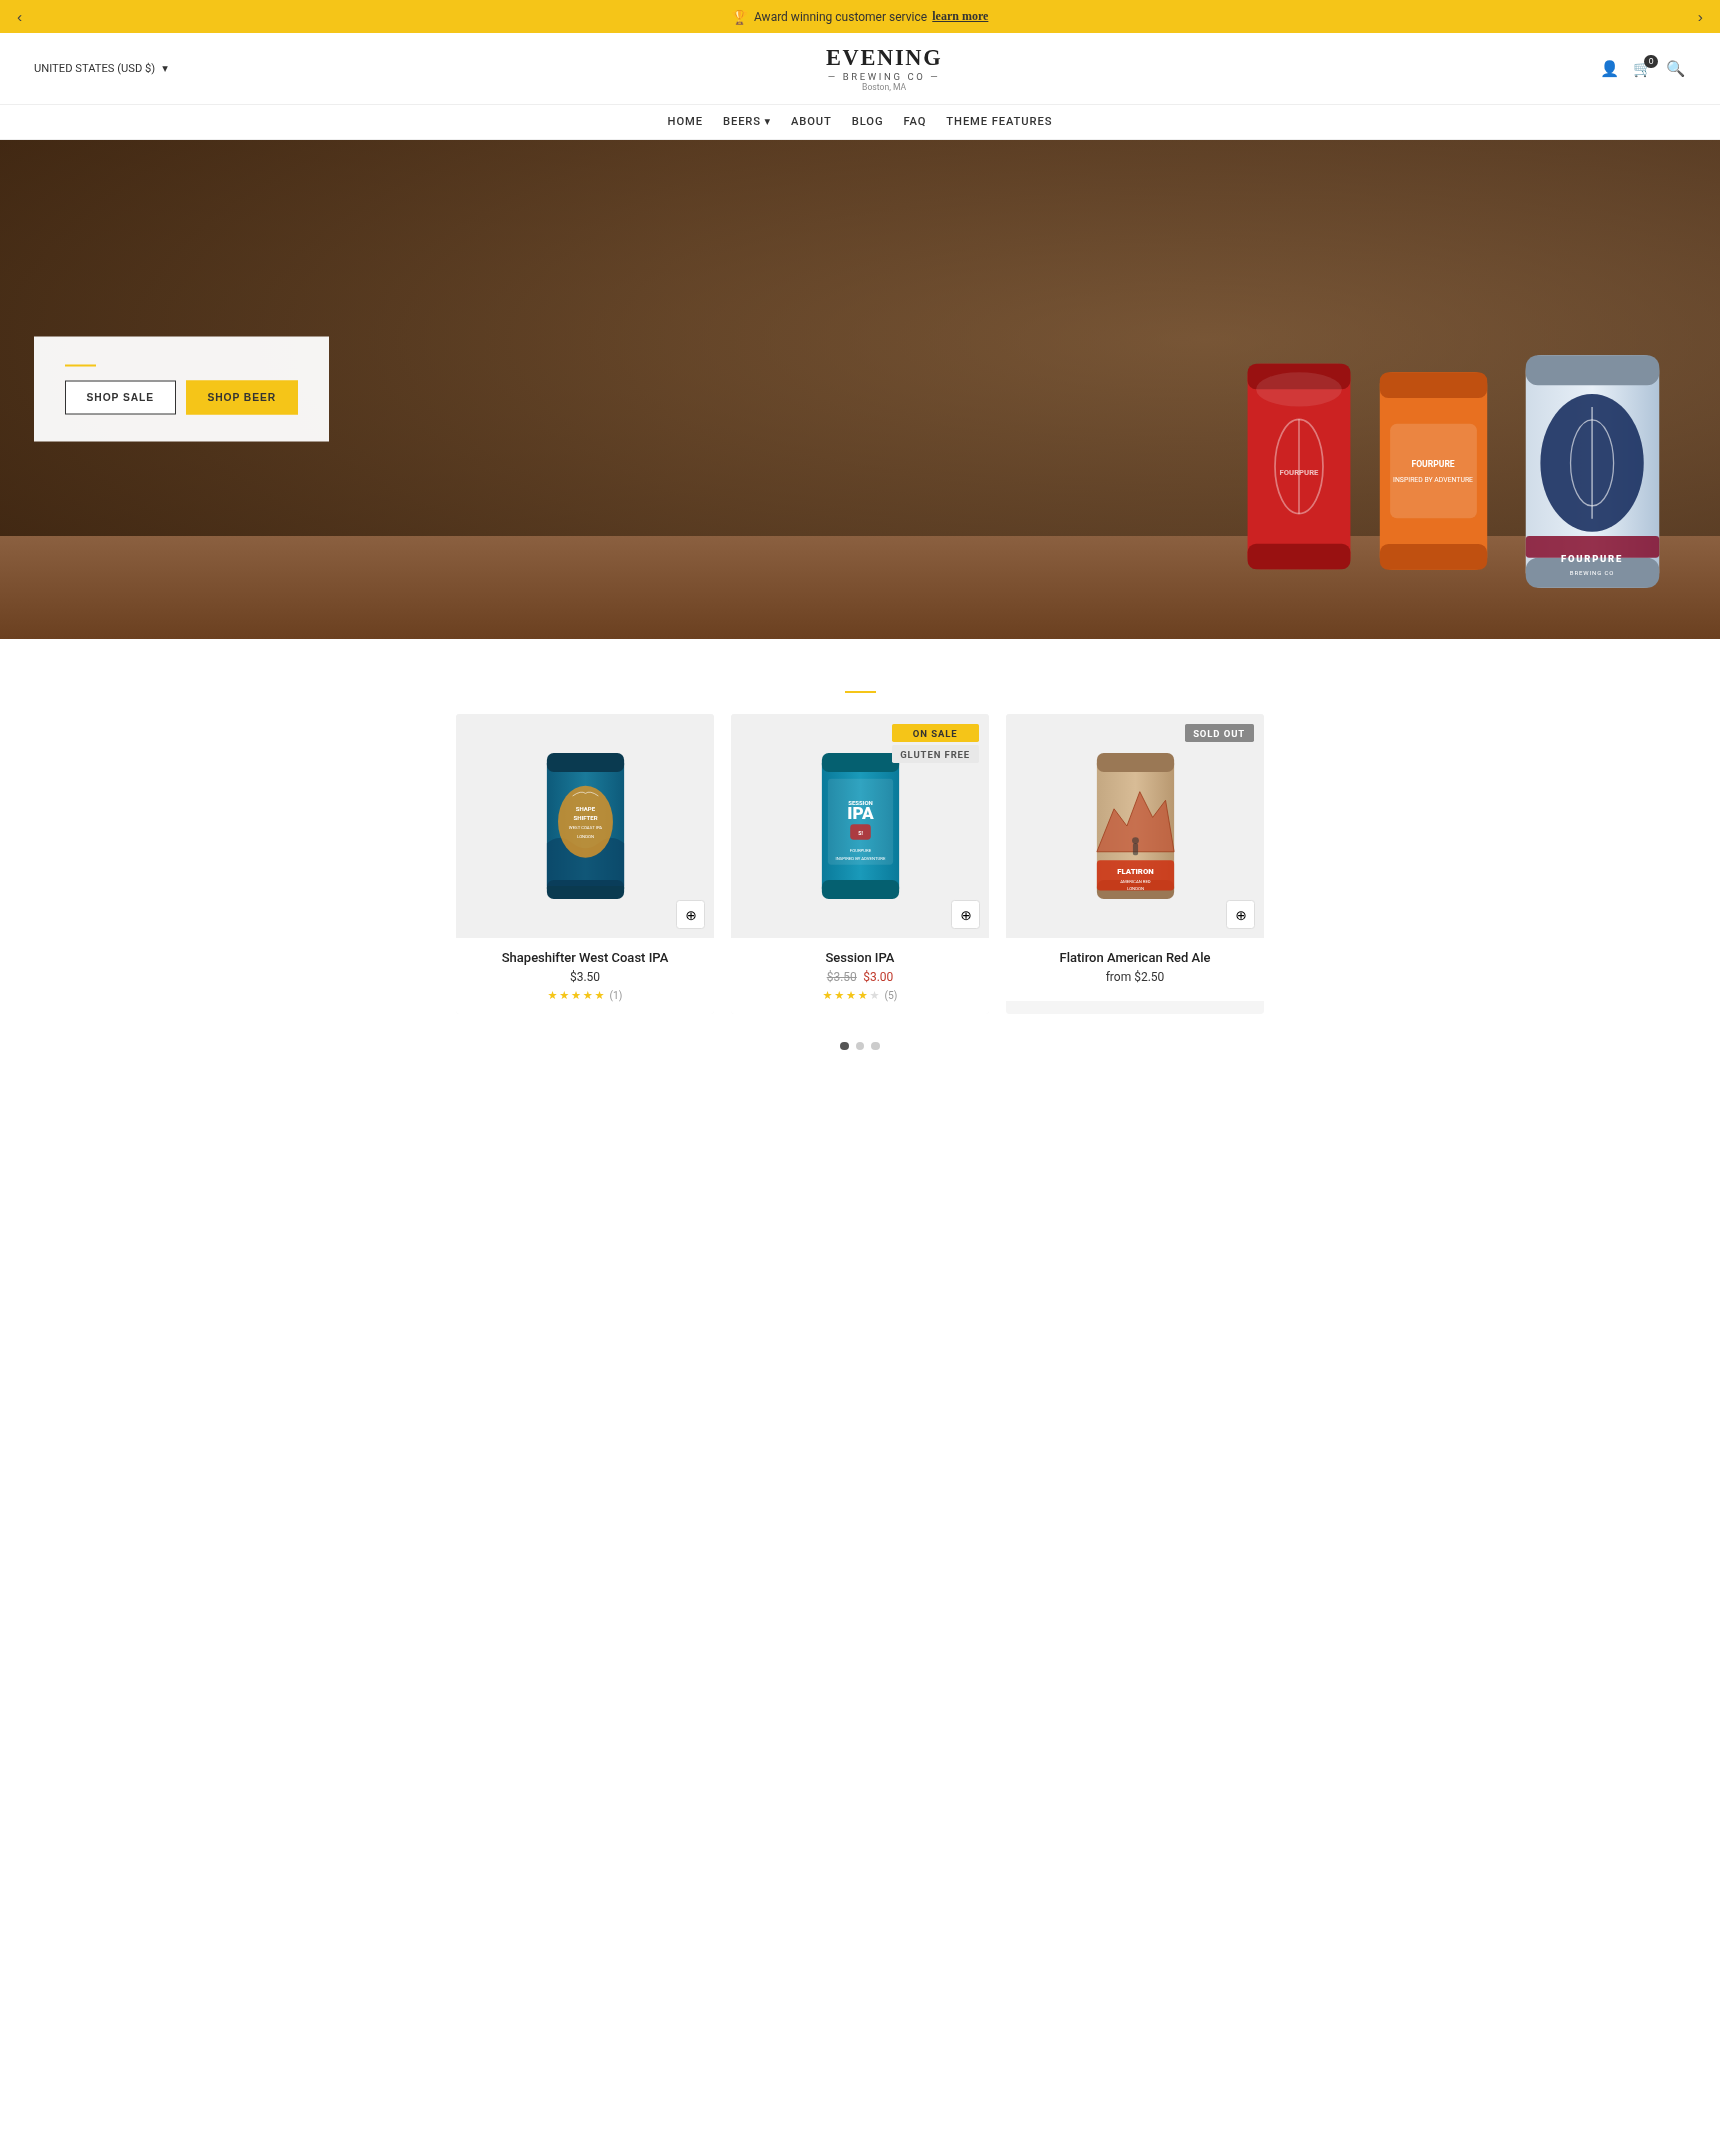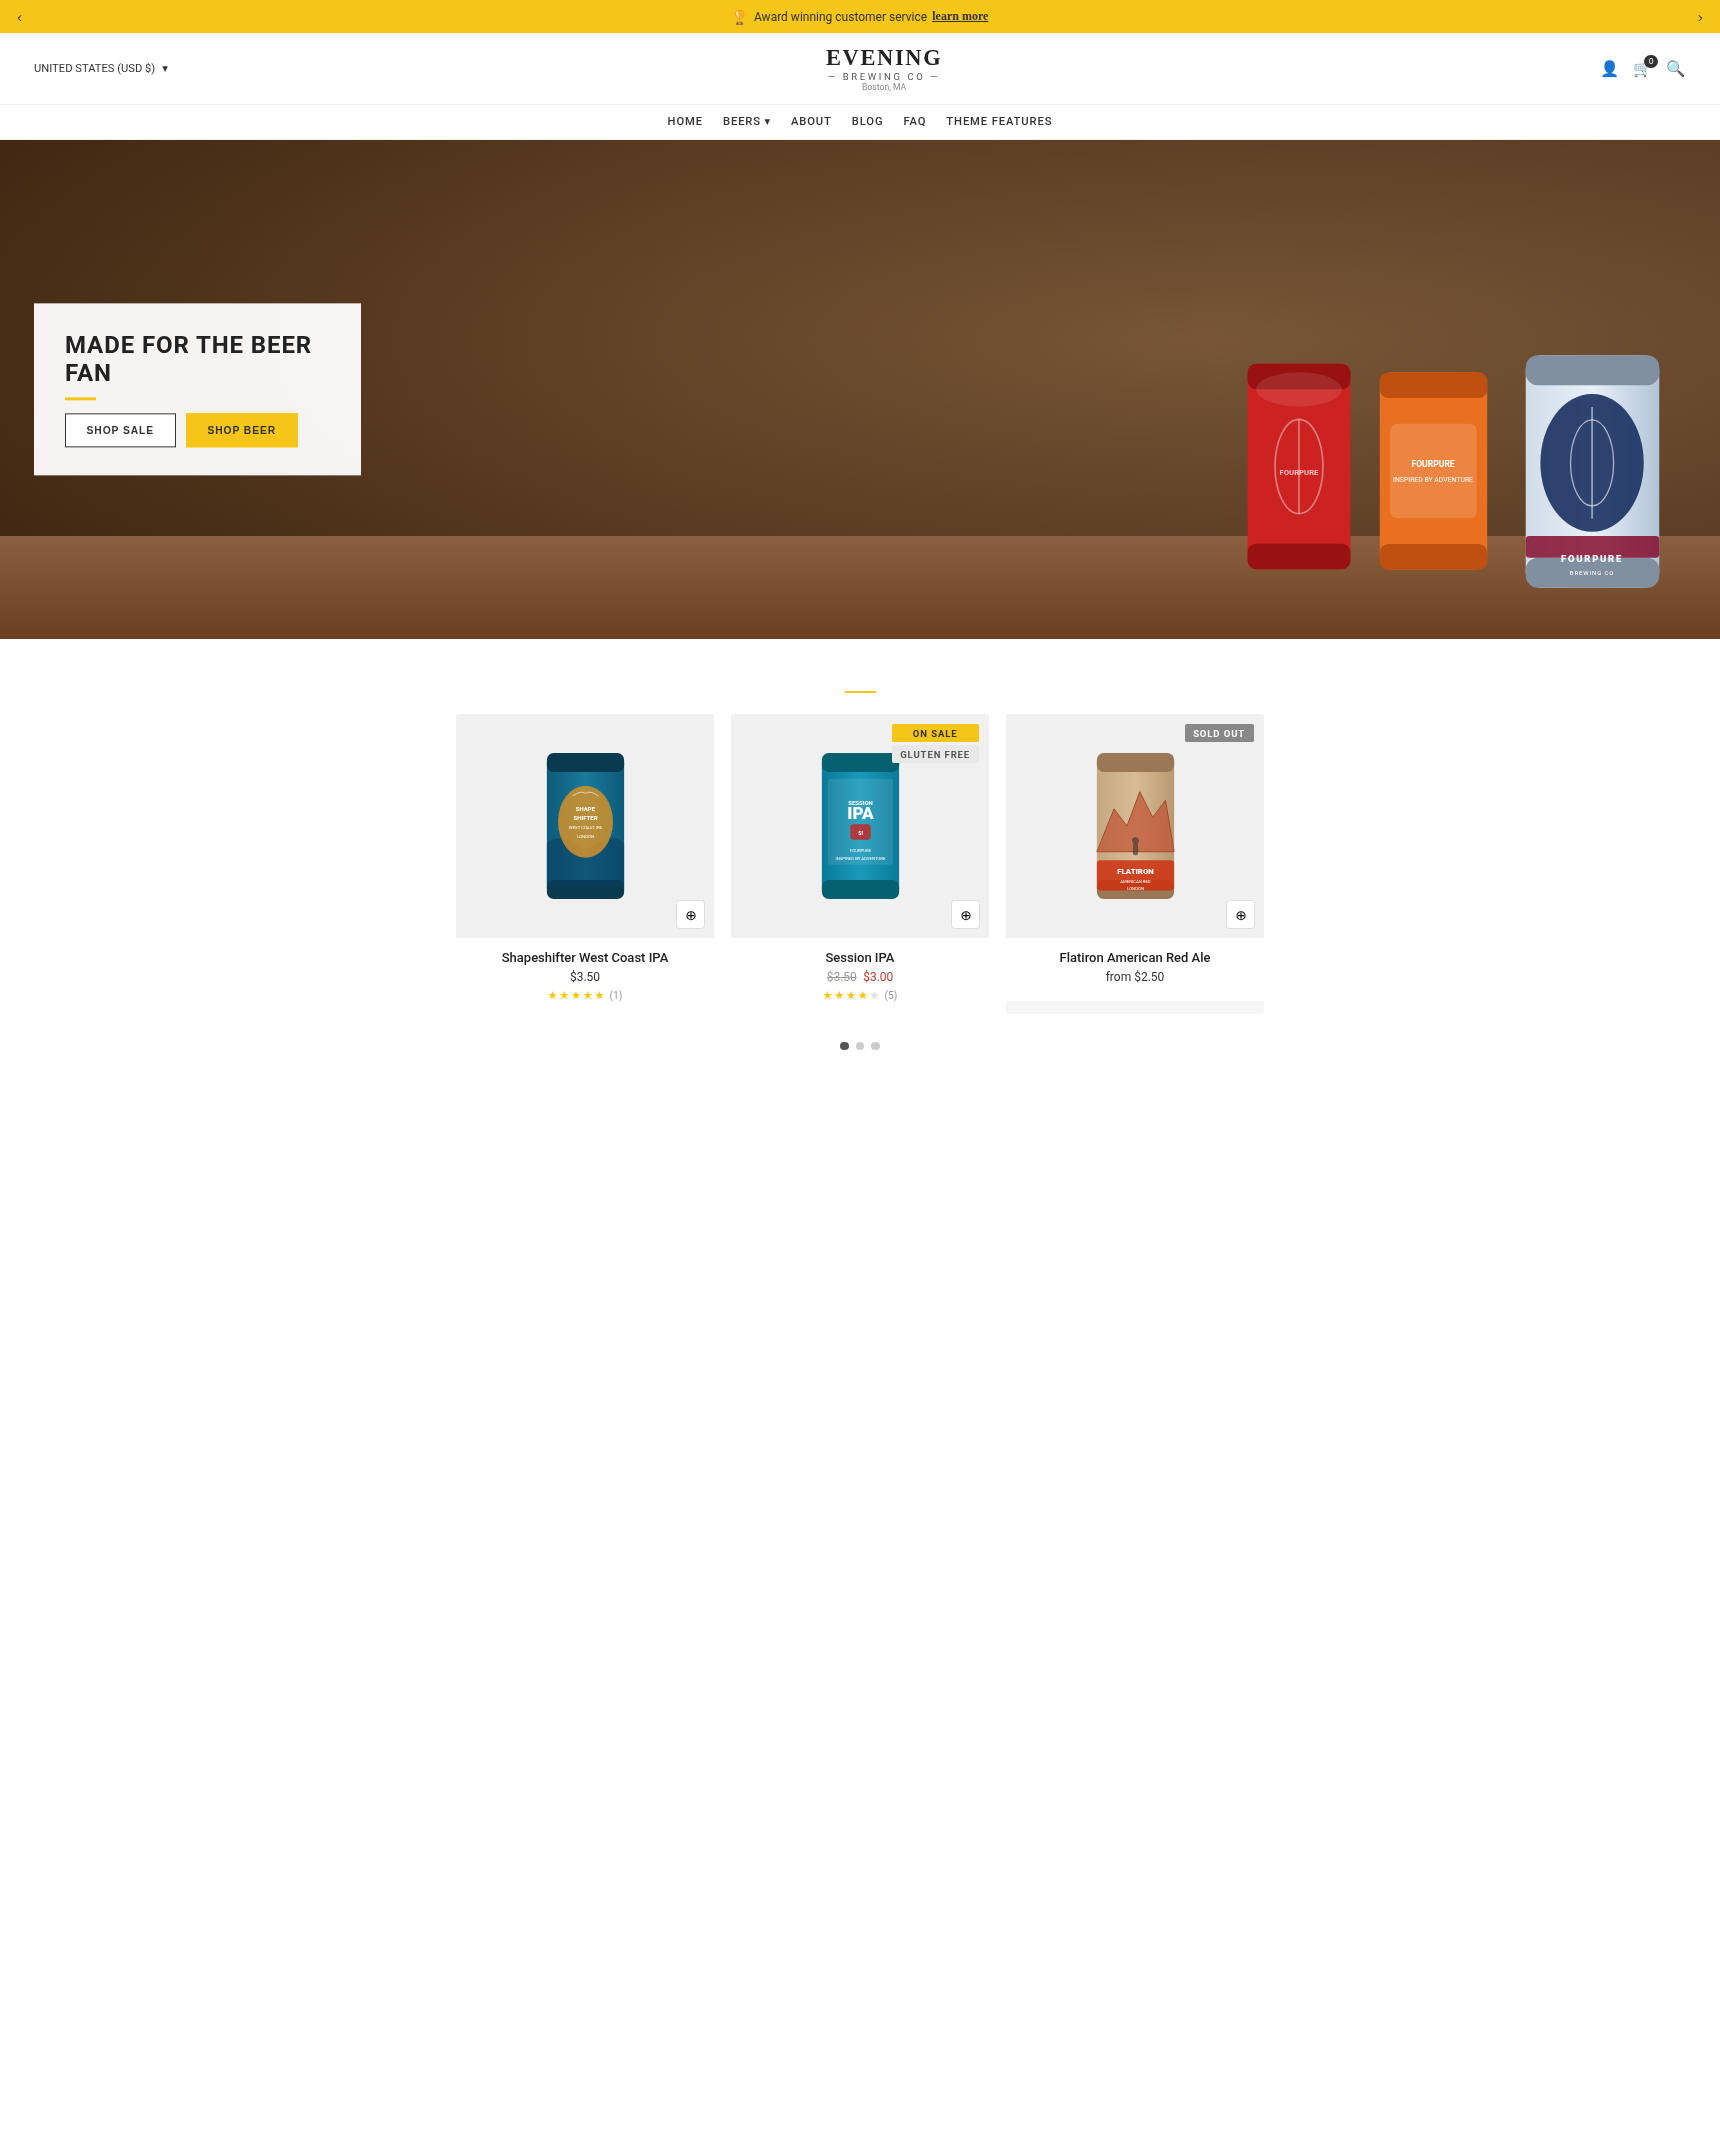--- a/index.html
+++ b/index.html
@@ -410,21 +410,20 @@
         <ellipse cx="87" cy="145" rx="25" ry="50" fill="none" stroke="white" stroke-width="1.5" opacity="0.6"></ellipse>
 
         <rect x="10" y="230" width="155" height="25" rx="4" fill="#800020" opacity="0.8"></rect>
 
         <text x="87" y="260" text-anchor="middle" fill="white" font-size="11" font-weight="900" letter-spacing="2">FOURPURE</text>
         <text x="87" y="275" text-anchor="middle" fill="white" font-size="7" letter-spacing="1">BREWING CO</text>
       </svg>
     </div>
 
     <div class="hero-content">
-      <div class="hero-title">MADE FOR THE BEER FAN</div>
       <div class="hero-title-underline"></div>
       <div class="hero-btns">
         <button class="btn-outline">SHOP SALE</button>
         <button class="btn-solid">SHOP BEER</button>
       </div>
     </div>
   </div>
 </div>
 
 <div class="meet-section">

